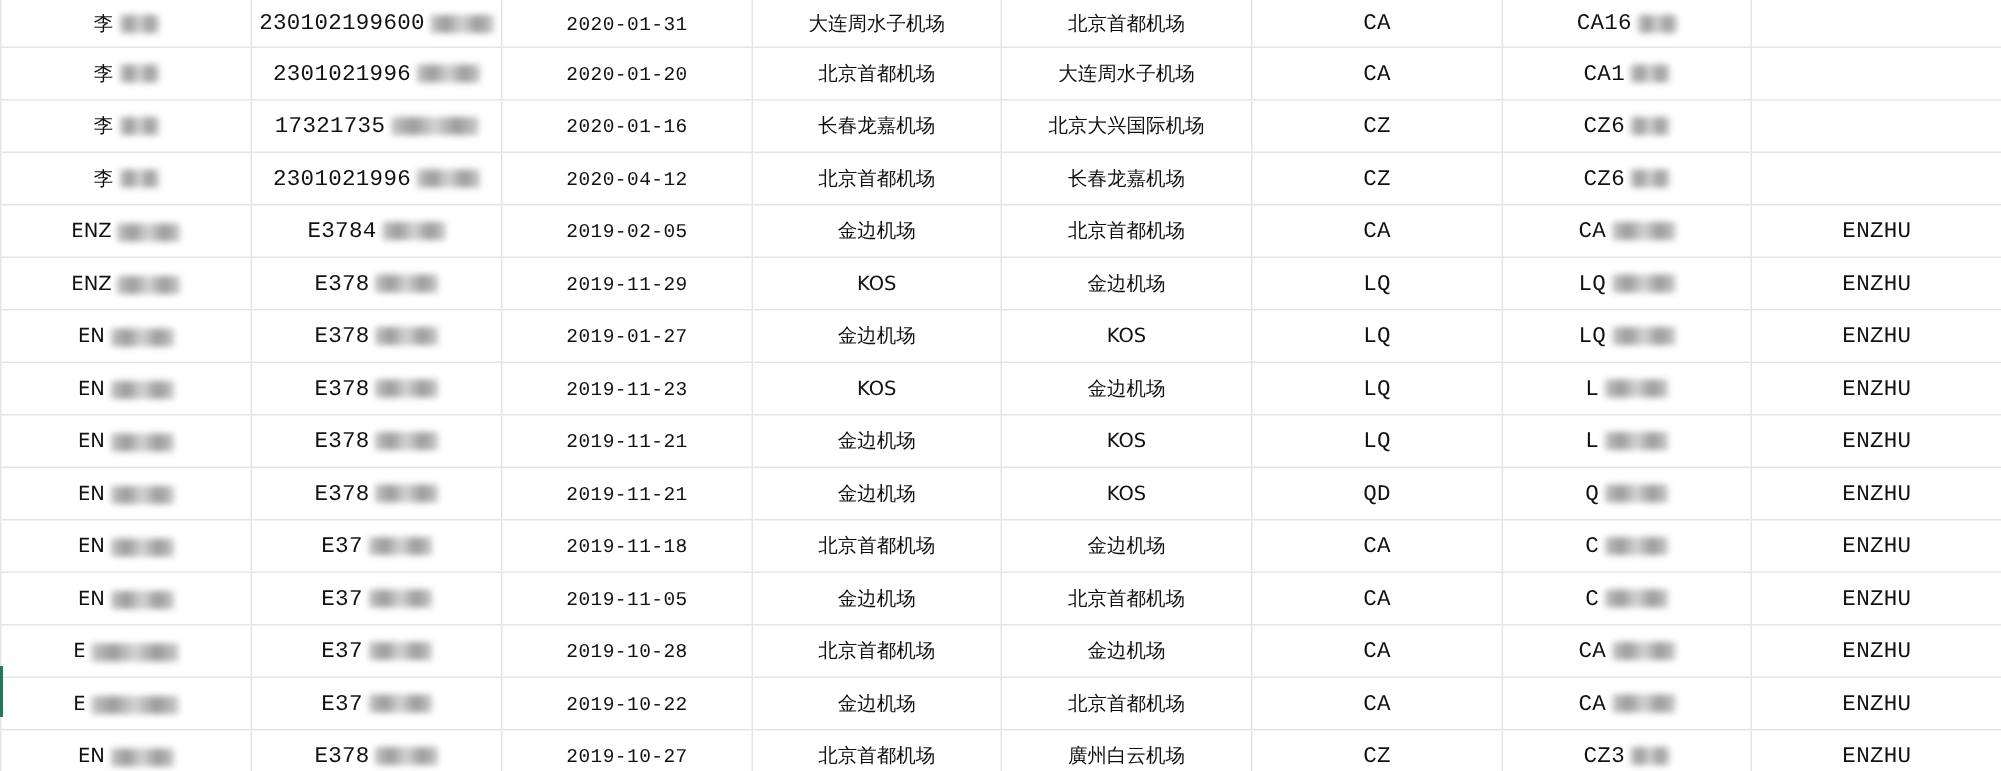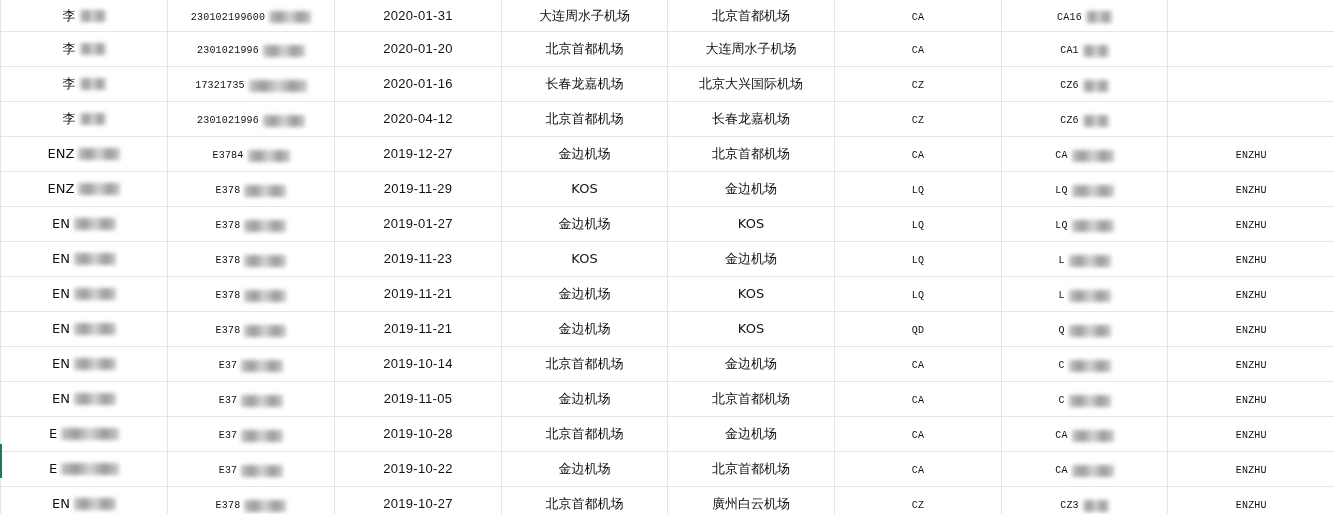--- a/index.html
+++ b/index.html
@@ -46,27 +46,27 @@
   col.c-flight { width: 166px; }
   col.c-tag    { width: 167px; }
 
   .cell-inner {
     display: inline-flex;
     align-items: center;
     justify-content: center;
     gap: 2px;
   }
   .date-txt {
-    font-family: Liberation Sans, sans-serif;
+    font-family: Liberation Mono, monospace;
     font-size: 13px;
     letter-spacing: 0.3px;
   }
   .mono {
     font-family: "Liberation Mono", "DejaVu Sans Mono", monospace;
-    font-size: 10px;
+    font-size: 15px;
     letter-spacing: 0.2px;
   }
   .cn {
     font-family: "DejaVu Sans", sans-serif;
     font-size: 13px;
   }
   
   .blur {
     display: inline-block;
     height: 12px;
@@ -235,21 +235,21 @@
         <tr>
           <td><span class="cell-inner">
               <span class="cn">ENZ</span>
               <span class="blur md"></span>
             </span></td>
           <td><span class="cell-inner">
               <span class="mono">E3784</span>
               <span class="blur md"></span>
             </span></td>
           <td><span class="cell-inner">
-              <span class="date-txt">2019-12-27</span>
+              <span class="date-txt">2019-02-05</span>
             </span></td>
           <td><span class="cell-inner">
               <span class="cn">金边机场</span>
             </span></td>
           <td><span class="cell-inner">
               <span class="cn">北京首都机场</span>
             </span></td>
           <td><span class="cell-inner">
               <span class="mono">CA</span>
             </span></td>
@@ -409,21 +409,21 @@
         <tr>
           <td><span class="cell-inner">
               <span class="cn">EN</span>
               <span class="blur md"></span>
             </span></td>
           <td><span class="cell-inner">
               <span class="mono">E37</span>
               <span class="blur md"></span>
             </span></td>
           <td><span class="cell-inner">
-              <span class="date-txt">2019-10-14</span>
+              <span class="date-txt">2019-11-18</span>
             </span></td>
           <td><span class="cell-inner">
               <span class="cn">北京首都机场</span>
             </span></td>
           <td><span class="cell-inner">
               <span class="cn">金边机场</span>
             </span></td>
           <td><span class="cell-inner">
               <span class="mono">CA</span>
             </span></td>

